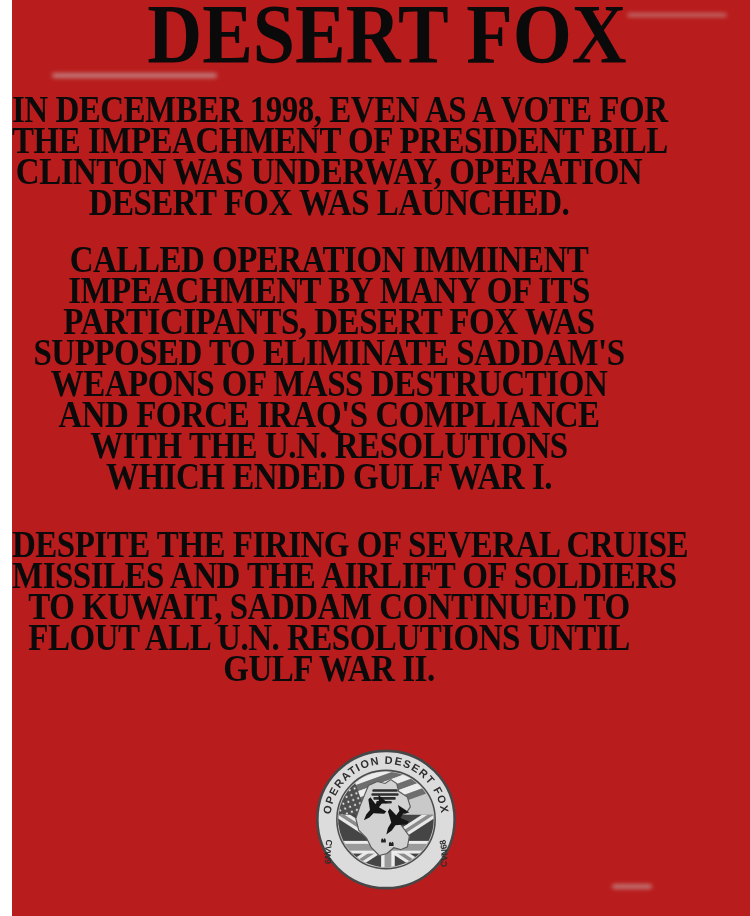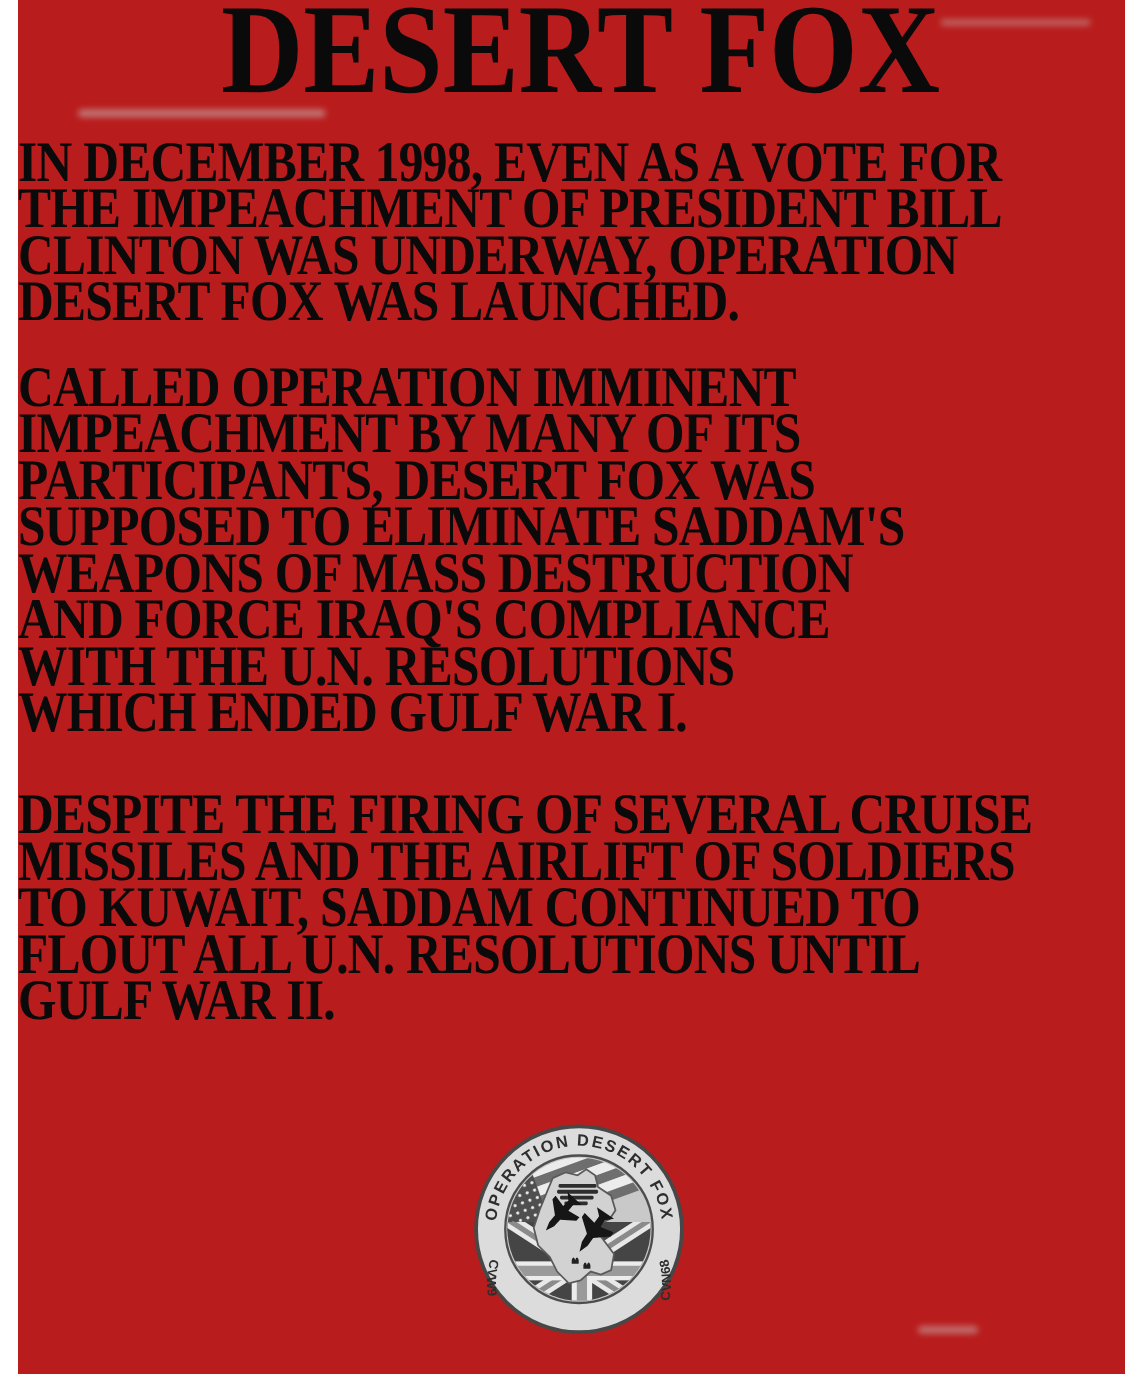--- a/index.html
+++ b/index.html
@@ -28,20 +28,21 @@
     letter-spacing: 0px;
     transform: scaleY(1.12);
     transform-origin: 50% 0%;
     white-space: nowrap;
     color: #0a0a0a;
   }
   .para {
     position: absolute;
     left: 0;
     width: 634px;
+    text-align: center;
   }
   .p1 { top: 94px; }
   .p2 { top: 244px; }
   .p3 { top: 529px; }
   .line {
     font-weight: 700;
     font-size: 33px;
     line-height: 31px;
     letter-spacing: -0.5px;
     white-space: nowrap;

